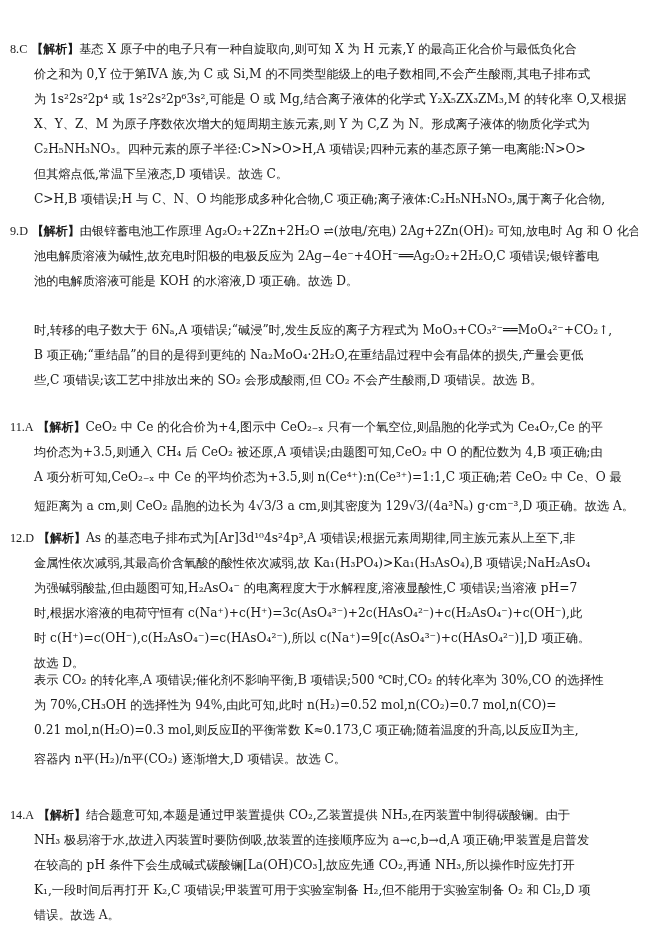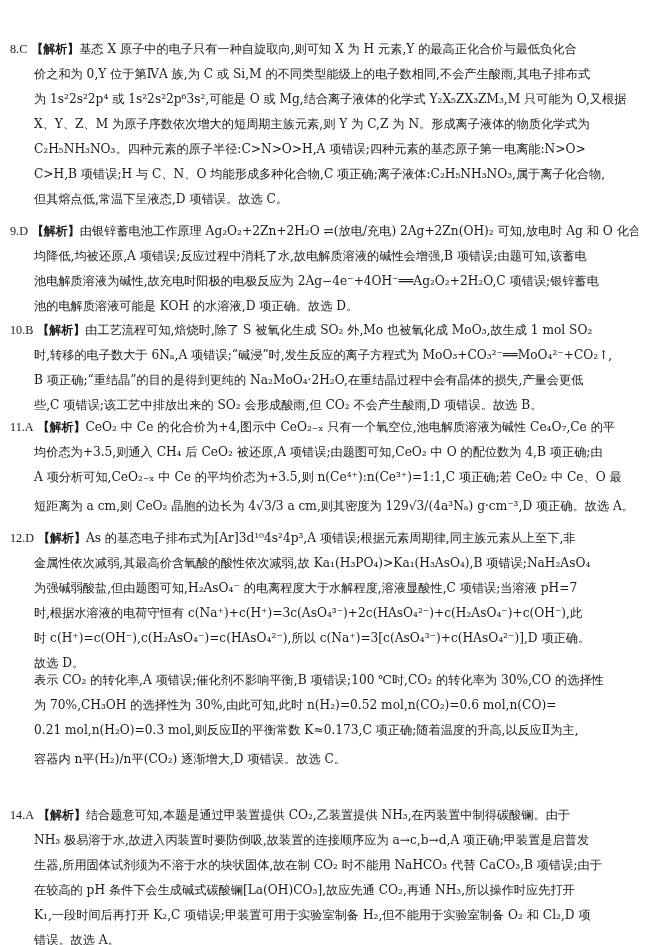--- a/index.html
+++ b/index.html
@@ -15,67 +15,64 @@
             font-size: 11px; }
 </style>
 </head>
 <body>
 
 <div class="page">
 
   <div class="item" style="top:3px">
     <p><span class="num">8.C</span> <span class="tag">【解析】</span><span>基态 X 原子中的电子只有一种自旋取向,则可知 X 为 H 元素,Y 的最高正化合价与最低负化合</span></p>
     <p class="cont">价之和为 0,Y 位于第ⅣA 族,为 C 或 Si,M 的不同类型能级上的电子数相同,不会产生酸雨,其电子排布式</p>
-    <p class="cont">为 1s²2s²2p⁴ 或 1s²2s²2p⁶3s²,可能是 O 或 Mg,结合离子液体的化学式 Y₂X₅ZX₃ZM₃,M 只可能为 O,又根据</p>
+    <p class="cont">为 1s²2s²2p⁴ 或 1s²2s²2p⁶3s²,可能是 O 或 Mg,结合离子液体的化学式 Y₂X₅ZX₃ZM₃,M 的转化率 O,又根据</p>
     <p class="cont">X、Y、Z、M 为原子序数依次增大的短周期主族元素,则 Y 为 C,Z 为 N。形成离子液体的物质化学式为</p>
     <p class="cont">C₂H₅NH₃NO₃。四种元素的原子半径:C&gt;N&gt;O&gt;H,A 项错误;四种元素的基态原子第一电离能:N&gt;O&gt;</p>
+    <p class="cont">但其熔点低,常温下呈液态,D 项错误。故选 C。</p>
     <p class="cont">C&gt;H,B 项错误;H 与 C、N、O 均能形成多种化合物,C 项正确;离子液体:C₂H₅NH₃NO₃,属于离子化合物,</p>
-    <p class="cont">但其熔点低,常温下呈液态,D 项错误。故选 C。</p>
   </div>
 
   <div class="item" style="top:185px">
     <p><span class="num">9.D</span> <span class="tag">【解析】</span><span>由银锌蓄电池工作原理 Ag₂O₂+2Zn+2H₂O ⇌(放电/充电) 2Ag+2Zn(OH)₂ 可知,放电时 Ag 和 O 化合价</span></p>
-    <p class="cont">均降低,均被还原,A 项错误;反应过程中消耗了水,故电解质溶液的碱性会增强,B 项错误;由题可知,该蓄电</p>
     <p class="cont">池电解质溶液为碱性,故充电时阳极的电极反应为 2Ag−4e⁻+4OH⁻══Ag₂O₂+2H₂O,C 项错误;银锌蓄电</p>
     <p class="cont">池的电解质溶液可能是 KOH 的水溶液,D 项正确。故选 D。</p>
   </div>
 
   <div class="item" style="top:284px">
-    <p><span class="num">10.B</span> <span class="tag">【解析】</span><span>由工艺流程可知,焙烧时,除了 S 被氧化生成 SO₂ 外,Mo 也被氧化成 MoO₃,故生成 1 mol SO₂</span></p>
     <p class="cont">时,转移的电子数大于 6Nₐ,A 项错误;“碱浸”时,发生反应的离子方程式为 MoO₃+CO₃²⁻══MoO₄²⁻+CO₂↑,</p>
     <p class="cont">B 项正确;“重结晶”的目的是得到更纯的 Na₂MoO₄·2H₂O,在重结晶过程中会有晶体的损失,产量会更低</p>
     <p class="cont">些,C 项错误;该工艺中排放出来的 SO₂ 会形成酸雨,但 CO₂ 不会产生酸雨,D 项错误。故选 B。</p>
   </div>
 
   <div class="item" style="top:381px">
-    <p><span class="num">11.A</span> <span class="tag">【解析】</span><span>CeO₂ 中 Ce 的化合价为+4,图示中 CeO₂₋ₓ 只有一个氧空位,池电解质溶液为碱性 Ce₄O₇,Ce 的平</span></p>
+    <p><span class="num">11.A</span> <span class="tag">【解析】</span><span>CeO₂ 中 Ce 的化合价为+4,图示中 CeO₂₋ₓ 只有一个氧空位,则晶胞的化学式为 Ce₄O₇,Ce 的平</span></p>
     <p class="cont">均价态为+3.5,则通入 CH₄ 后 CeO₂ 被还原,A 项错误;由题图可知,CeO₂ 中 O 的配位数为 4,B 项正确;由</p>
     <p class="cont">A 项分析可知,CeO₂₋ₓ 中 Ce 的平均价态为+3.5,则 n(Ce⁴⁺):n(Ce³⁺)=1:1,C 项正确;若 CeO₂ 中 Ce、O 最</p>
     <p class="cont" style="line-height:32px">短距离为 a cm,则 CeO₂ 晶胞的边长为 4√3/3 a cm,则其密度为 129√3/(4a³Nₐ) g·cm⁻³,D 项正确。故选 A。</p>
   </div>
 
   <div class="item" style="top:492px">
     <p><span class="num">12.D</span> <span class="tag">【解析】</span><span>As 的基态电子排布式为[Ar]3d¹⁰4s²4p³,A 项错误;根据元素周期律,同主族元素从上至下,非</span></p>
     <p class="cont">金属性依次减弱,其最高价含氧酸的酸性依次减弱,故 Ka₁(H₃PO₄)&gt;Ka₁(H₃AsO₄),B 项错误;NaH₂AsO₄</p>
     <p class="cont">为强碱弱酸盐,但由题图可知,H₂AsO₄⁻ 的电离程度大于水解程度,溶液显酸性,C 项错误;当溶液 pH=7</p>
     <p class="cont">时,根据水溶液的电荷守恒有 c(Na⁺)+c(H⁺)=3c(AsO₄³⁻)+2c(HAsO₄²⁻)+c(H₂AsO₄⁻)+c(OH⁻),此</p>
-    <p class="cont">时 c(H⁺)=c(OH⁻),c(H₂AsO₄⁻)=c(HAsO₄²⁻),所以 c(Na⁺)=3[c(AsO₄³⁻)+c(HAsO₄²⁻)],D 项正确。</p>
+    <p class="cont">时 c(H⁺)=c(OH⁻),c(H₂AsO₄⁻)=c(HAsO₄²⁻),所以 c(Na⁺)=9[c(AsO₄³⁻)+c(HAsO₄²⁻)],D 项正确。</p>
     <p class="cont">故选 D。</p>
   </div>
 
   <div class="item" style="top:634px">
-    <p class="cont">表示 CO₂ 的转化率,A 项错误;催化剂不影响平衡,B 项错误;100 ℃时,CO₂ 的转化率为 30%,CO 的选择性</p>
-    <p class="cont">为 70%,CH₃OH 的选择性为 30%,由此可知,此时 n(H₂)=0.52 mol,n(CO₂)=0.6 mol,n(CO)=</p>
+    <p class="cont">表示 CO₂ 的转化率,A 项错误;催化剂不影响平衡,B 项错误;500 ℃时,CO₂ 的转化率为 30%,CO 的选择性</p>
+    <p class="cont">为 70%,CH₃OH 的选择性为 94%,由此可知,此时 n(H₂)=0.52 mol,n(CO₂)=0.7 mol,n(CO)=</p>
     <p class="cont">0.21 mol,n(H₂O)=0.3 mol,则反应Ⅱ的平衡常数 K≈0.173,C 项正确;随着温度的升高,以反应Ⅱ为主,</p>
     <p class="cont" style="line-height:32px">容器内 n平(H₂)/n平(CO₂) 逐渐增大,D 项错误。故选 C。</p>
   </div>
 
   <div class="item" style="top:769px">
     <p><span class="num">14.A</span> <span class="tag">【解析】</span><span>结合题意可知,本题是通过甲装置提供 CO₂,乙装置提供 NH₃,在丙装置中制得碳酸镧。由于</span></p>
     <p class="cont">NH₃ 极易溶于水,故进入丙装置时要防倒吸,故装置的连接顺序应为 a→c,b→d,A 项正确;甲装置是启普发</p>
-    <p class="cont">生器,所用固体试剂须为不溶于水的块状固体,故在制 CO₂ 时不能用 NaHCO₃ 代替 CaCO₃,B 项错误;由于</p>
     <p class="cont">在较高的 pH 条件下会生成碱式碳酸镧[La(OH)CO₃],故应先通 CO₂,再通 NH₃,所以操作时应先打开</p>
     <p class="cont">K₁,一段时间后再打开 K₂,C 项错误;甲装置可用于实验室制备 H₂,但不能用于实验室制备 O₂ 和 Cl₂,D 项</p>
     <p class="cont">错误。故选 A。</p>
   </div>
 
   <div class="footer">化学参考答案　第 2 页(共 6 页)</div>
 </div>
 
 </body></html>

